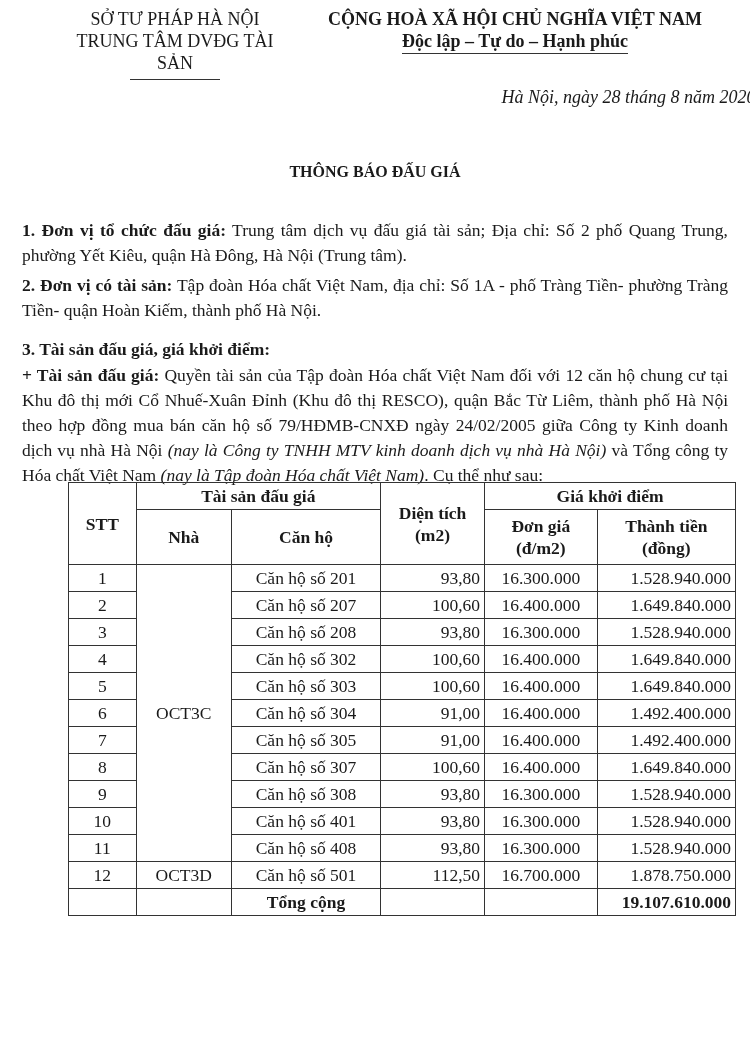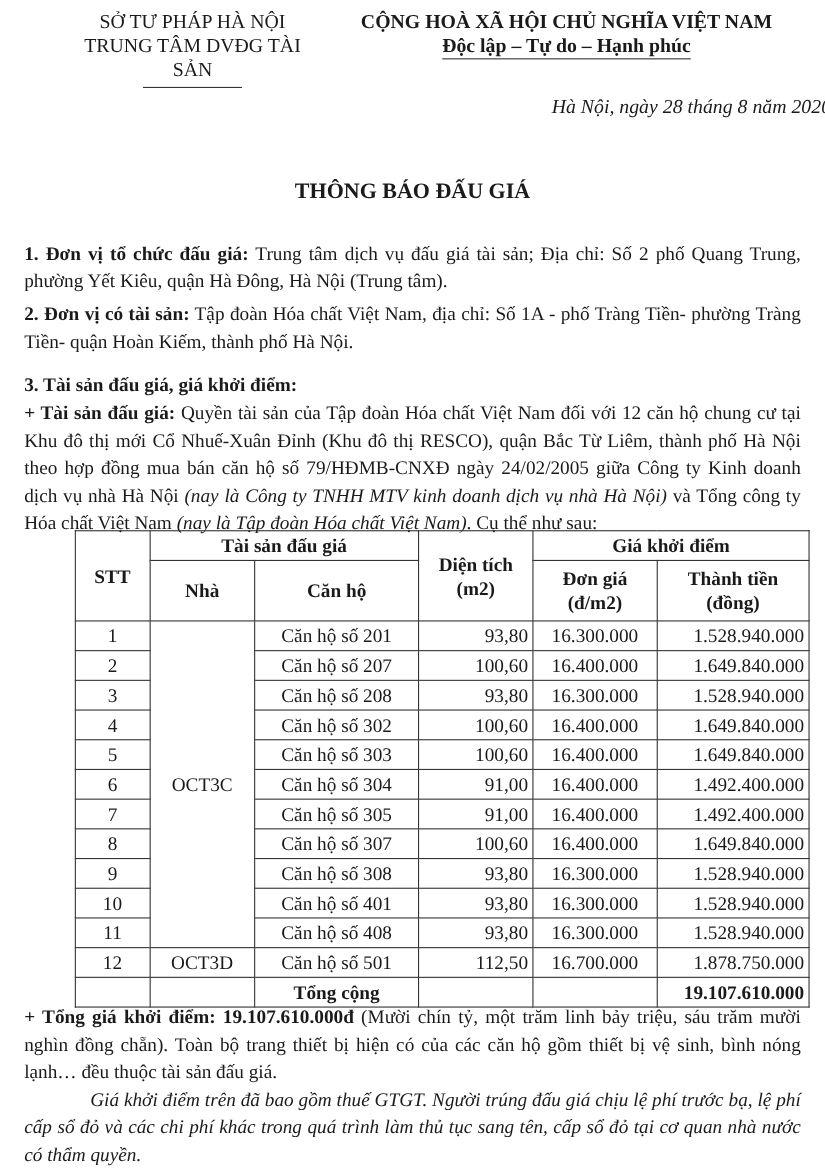--- a/index.html
+++ b/index.html
@@ -6,21 +6,21 @@
   body { width:750px; height:1064px; overflow:hidden; font-family:"Liberation Serif", serif; color:#1a1a1a; position:relative; }
   .page { position:absolute; left:0; top:0; width:750px; height:1064px;padding-left:42px; }
   .hdr-left { position:absolute; left:60px; top:8px; width:230px; text-align:center; font-size:18px; line-height:22px; }
   .hdr-left .l1 { font-weight:normal; }
   .hdr-left .l2 { font-weight:normal; }
   .hdr-left .rule { width:90px; height:1px; background:#333; margin:5px auto 0; }
   .hdr-right { position:absolute; left:300px; top:8px; width:430px; text-align:center; font-size:18px; line-height:22px; }
   .hdr-right .l1 { font-weight:bold; }
   .hdr-right .l2 { font-weight:bold; display:inline-block; border-bottom:1px solid #333; padding-bottom:1px;text-align:center; }
   .date { position:absolute; right:32px; top:87px; font-style:italic; font-size:18px; }
-  .title { position:absolute; left:0; width:750px; top:163px; text-align:center; font-weight:bold; font-size:20px; }
+  .title { position:absolute; left:0; width:750px; top:163px; text-align:center; font-weight:bold; font-size:16px; }
   .para { position:absolute; left:22px; width:706px; font-size:17.5px; line-height:25px; text-align:justify; }
   .para b { font-weight:bold; }
   .para i { font-style:italic; }
   .p1 { top:218px; }
   .p2 { top:273px; }
   .p3 { top:337px; }
   .p4 { top:363px; }
   table.assets { position:absolute; left:68px; top:482px; width:668px; border-collapse:collapse; font-size:17.5px; }
   table.assets td, table.assets th { border:1.2px solid #333; padding:0 4px; height:26px; line-height:22px; }
   table.assets th { font-weight:bold; text-align:center; }
@@ -176,19 +176,15 @@
         <td class="c-stt"></td>
         <td class="c-nha"></td>
         <td class="c-can bold">Tổng cộng</td>
         <td class="c-dt"></td>
         <td class="c-dg"></td>
         <td class="c-tt bold">19.107.610.000</td>
       </tr>
     </tbody>
   </table>
 
-  <div class="para p5">
-    <b>+ Tổng giá khởi điểm: 19.107.610.000đ</b><span> (Mười chín tỷ, một trăm linh bảy triệu, sáu trăm mười nghìn đồng chẵn). Toàn bộ trang thiết bị hiện có của các căn hộ gồm thiết bị vệ sinh, bình nóng lạnh… đều thuộc tài sản đấu giá.</span>
-  </div>
 
-  <div class="para p6">Giá khởi điểm trên đã bao gồm thuế GTGT. Người trúng đấu giá chịu lệ phí trước bạ, lệ phí cấp sổ đỏ và các chi phí khác trong quá trình làm thủ tục sang tên, cấp sổ đỏ tại cơ quan nhà nước có thẩm quyền.</div>
 
 </div>
 
 </body></html>

